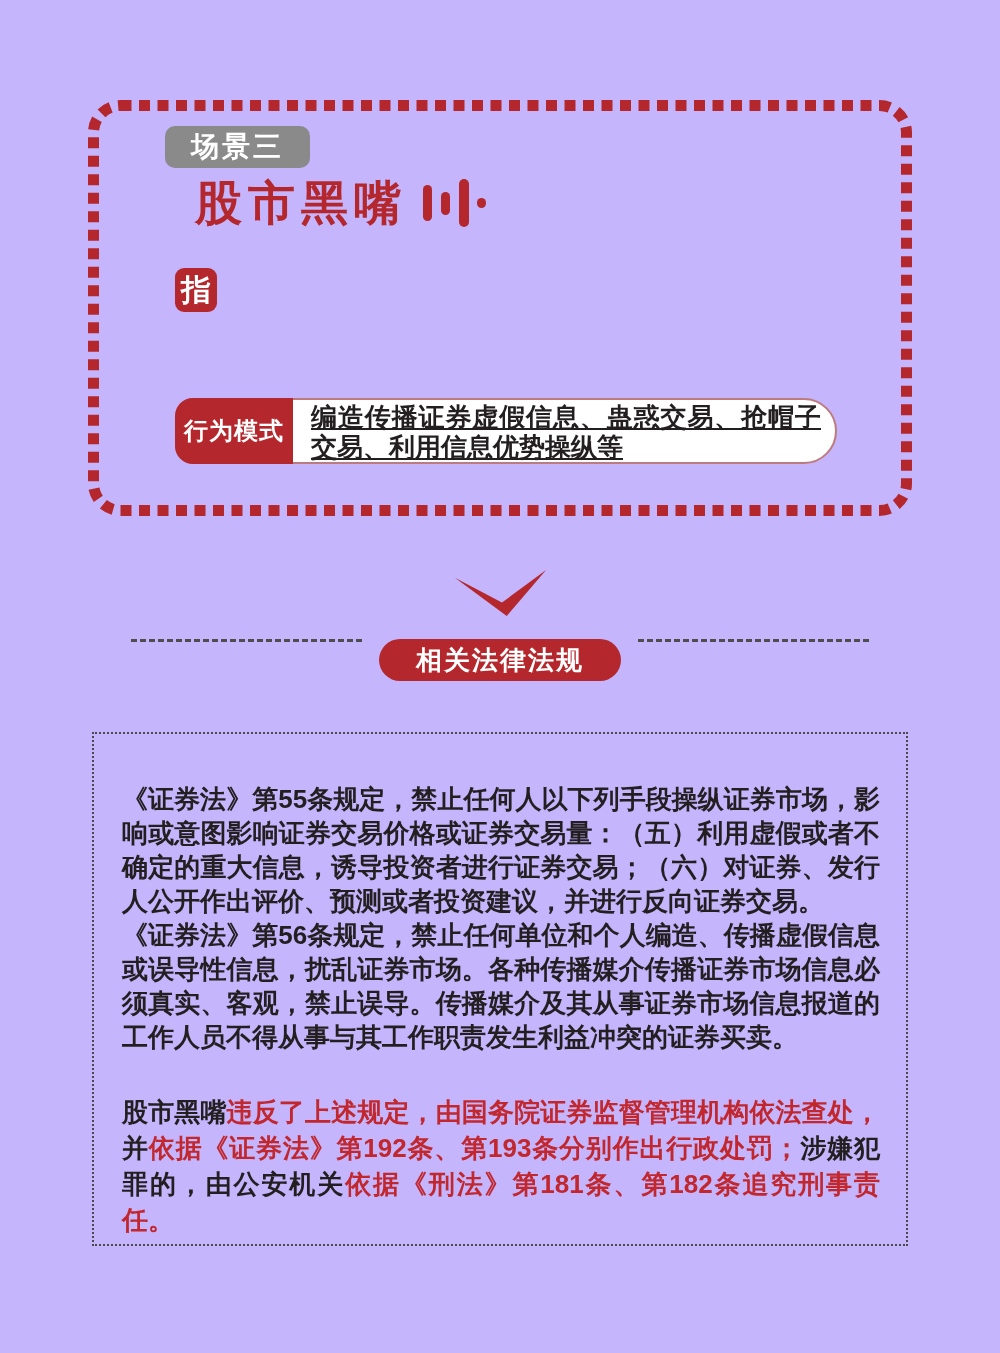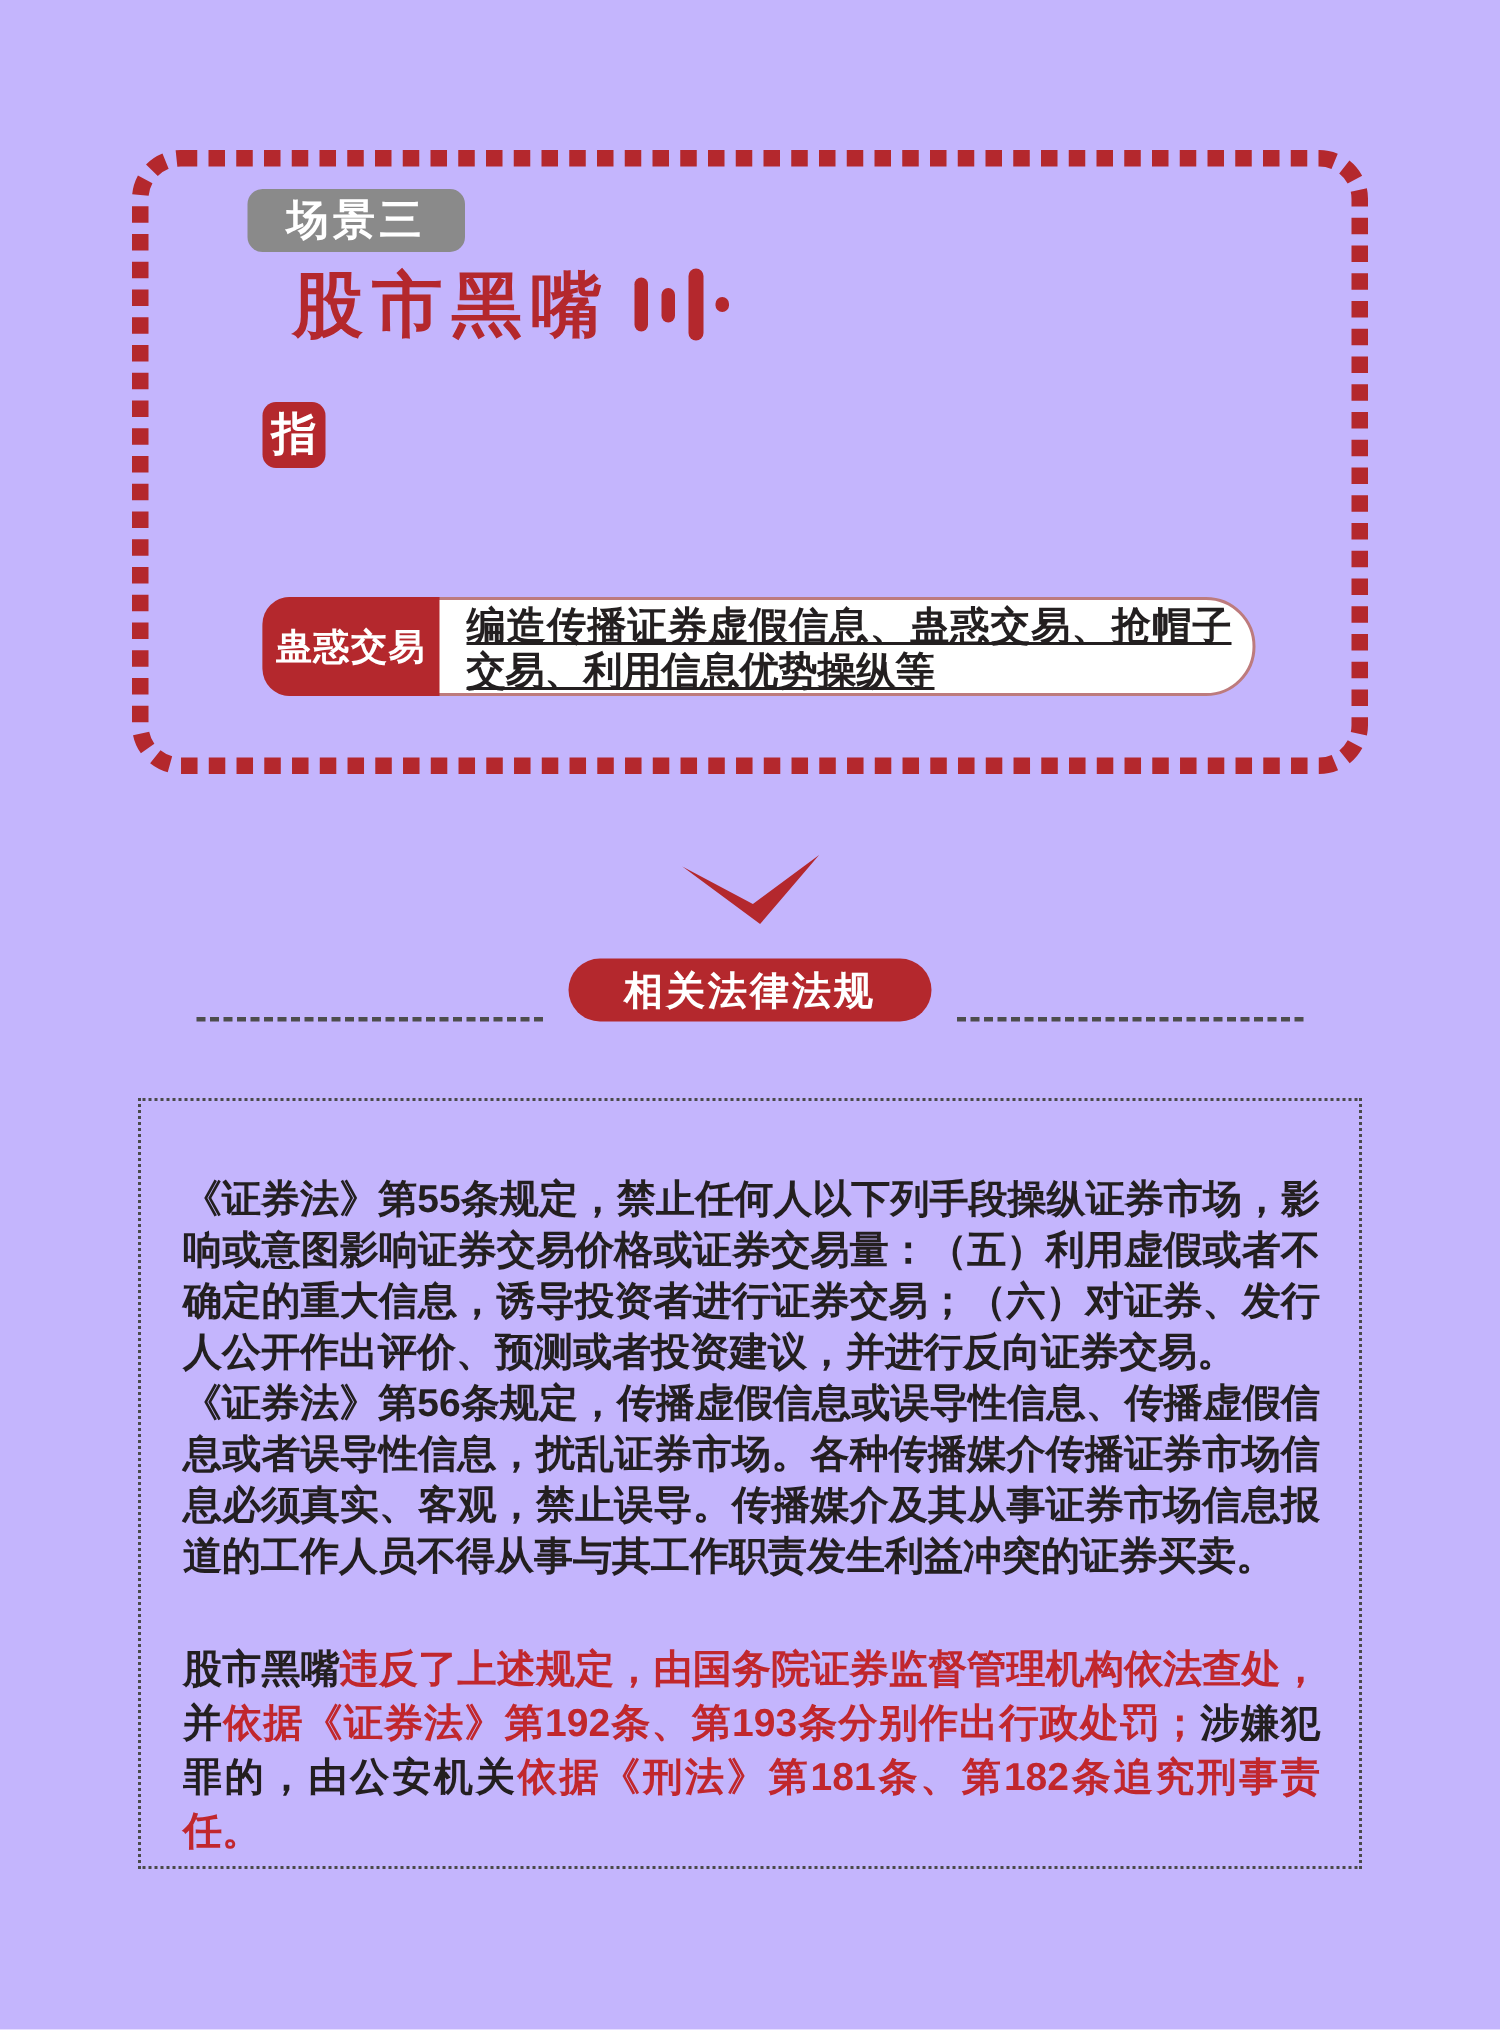--- a/index.html
+++ b/index.html
@@ -120,21 +120,21 @@
   
   .chevron-wrap {
     position: absolute;
     left: 452px; top: 568px;
     width: 96px; height: 50px;
   }
   .divider-row {
     position: absolute;
     left: 0; top: 639px;
     width: 1000px; height: 42px;
-    display: flex; align-items: flex-end; justify-content: center;
+    display: flex; align-items: flex-start; justify-content: center;
   }
   .divider-line {
     width: 231px; height: 0;
     border-top: 3px dashed #4d4d4d;
   }
   .divider-badge {
     margin: 0 17px;
     height: 42px;
     padding: 0 37px;
     background: #b4282d;
@@ -193,21 +193,21 @@
     </div>
 
     <div class="definition-block">
       <span class="zhi-badge">
         <span>指</span>
       </span>
     </div>
 
     <div class="behavior-pill">
       <div class="behavior-label">
-        <span>蛊惑交易</span>
+        <span>行为模式</span>
       </div>
       <div class="behavior-text">
         <span>编造传播证券虚假信息、蛊惑交易、抢帽子交易、利用信息优势操纵等</span>
       </div>
     </div>
   </div>
 
   <div class="chevron-wrap">
     <svg viewBox="0 0 100 52" width="96" height="50" xmlns="http://www.w3.org/2000/svg">
       <path d="M3,10 L52,36 L98,2 L57,50 Z" fill="#b4282d"></path>
@@ -217,17 +217,17 @@
   <div class="divider-row">
     <div class="divider-line"></div>
     <div class="divider-badge">
       <span>相关法律法规</span>
     </div>
     <div class="divider-line"></div>
   </div>
 
   <div class="legal-box">
     <p>《证券法》第55条规定，禁止任何人以下列手段操纵证券市场，影响或意图影响证券交易价格或证券交易量：（五）利用虚假或者不确定的重大信息，诱导投资者进行证券交易；（六）对证券、发行人公开作出评价、预测或者投资建议，并进行反向证券交易。</p>
-    <p>《证券法》第56条规定，传播虚假信息或误导性信息、传播虚假信息或者误导性信息，扰乱证券市场。各种传播媒介传播证券市场信息必须真实、客观，禁止误导。传播媒介及其从事证券市场信息报道的工作人员不得从事与其工作职责发生利益冲突的证券买卖。</p>
+    <p>《证券法》第56条规定，禁止任何单位和个人编造、传播虚假信息或误导性信息，扰乱证券市场。各种传播媒介传播证券市场信息必须真实、客观，禁止误导。传播媒介及其从事证券市场信息报道的工作人员不得从事与其工作职责发生利益冲突的证券买卖。</p>
     <p class="penalty-paragraph"><span class="seg-black">股市黑嘴</span><span class="seg-red">违反了上述规定，由国务院证券监督管理机构依法查处，</span><span class="seg-black">并</span><span class="seg-red">依据《证券法》第192条、第193条分别作出行政处罚；</span><span class="seg-black">涉嫌犯罪的，由公安机关</span><span class="seg-red">依据《刑法》第181条、第182条追究刑事责任。</span></p>
   </div>
 
 </div>
 
 </body></html>

